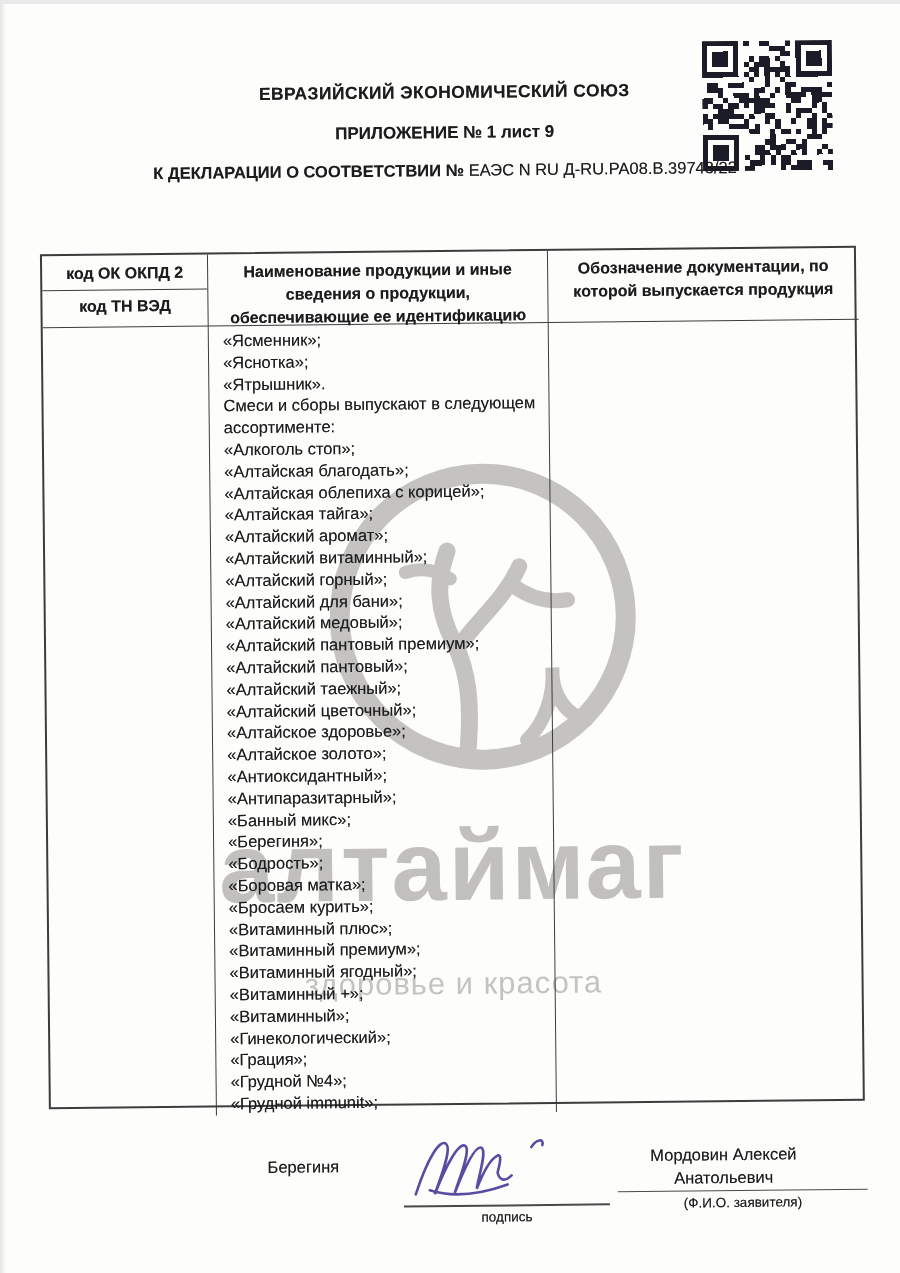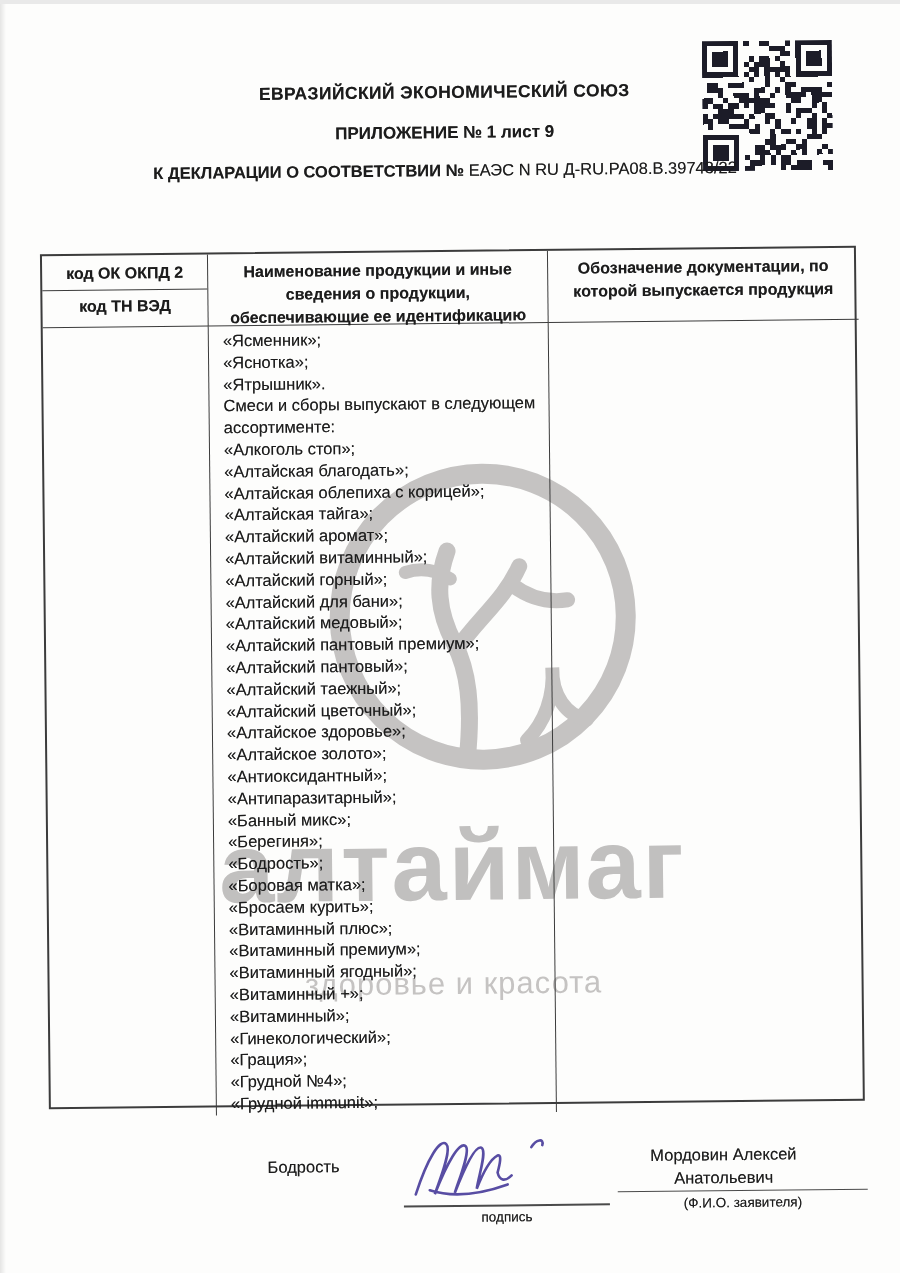--- a/index.html
+++ b/index.html
@@ -427,21 +427,21 @@
           <div>«Витаминный +»;</div>
           <div>«Витаминный»;</div>
           <div>«Гинекологический»;</div>
           <div>«Грация»;</div>
           <div>«Грудной №4»;</div>
           <div>«Грудной immunit»;</div>
         </div>
       <div class="cell bodycell"></div>
     </div>
 
-    <div id="applicant" class="ft scan-text" style="position:absolute;">Бодрость</div>
+    <div id="applicant" class="ft scan-text" style="position:absolute;">Берегиня</div>
     <svg id="sig-svg" class="ft" style="position:absolute;" viewBox="0 0 175 78" xmlns="http://www.w3.org/2000/svg" fill="none" stroke="#584da3" stroke-width="2.6" stroke-linecap="round">
       <path d="M8 64 C20 28 33 8 39 14 C45 20 31 52 27 64 C40 32 52 12 58 16 C64 20 51 50 47 63 C58 36 68 16 74 18 C80 21 71 46 69 59 C75 44 82 30 90 26 C95 24 92 36 90 43 C92 52 98 52 104 46"></path>
       <path d="M22 60 C46 68 74 64 100 55"></path>
       <path d="M124 18 C129 10 137 9 135 16"></path>
     </svg>
     <div id="sig-line" class="ft" style="position:absolute;"></div>
     <div id="sig-cap" class="ft scan-text" style="position:absolute;">подпись</div>
     <div id="fio" class="ft scan-text" style="position:absolute;">
       <div>Мордовин Алексей</div>
       <div>Анатольевич</div>

